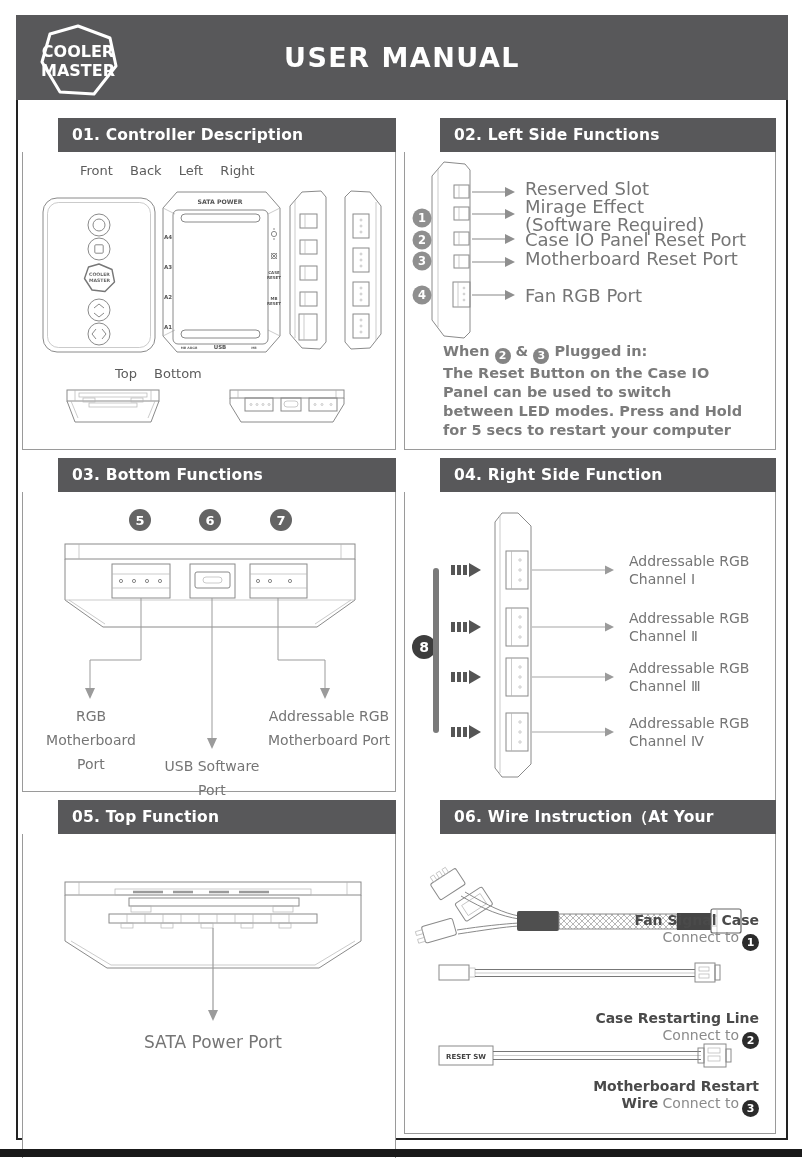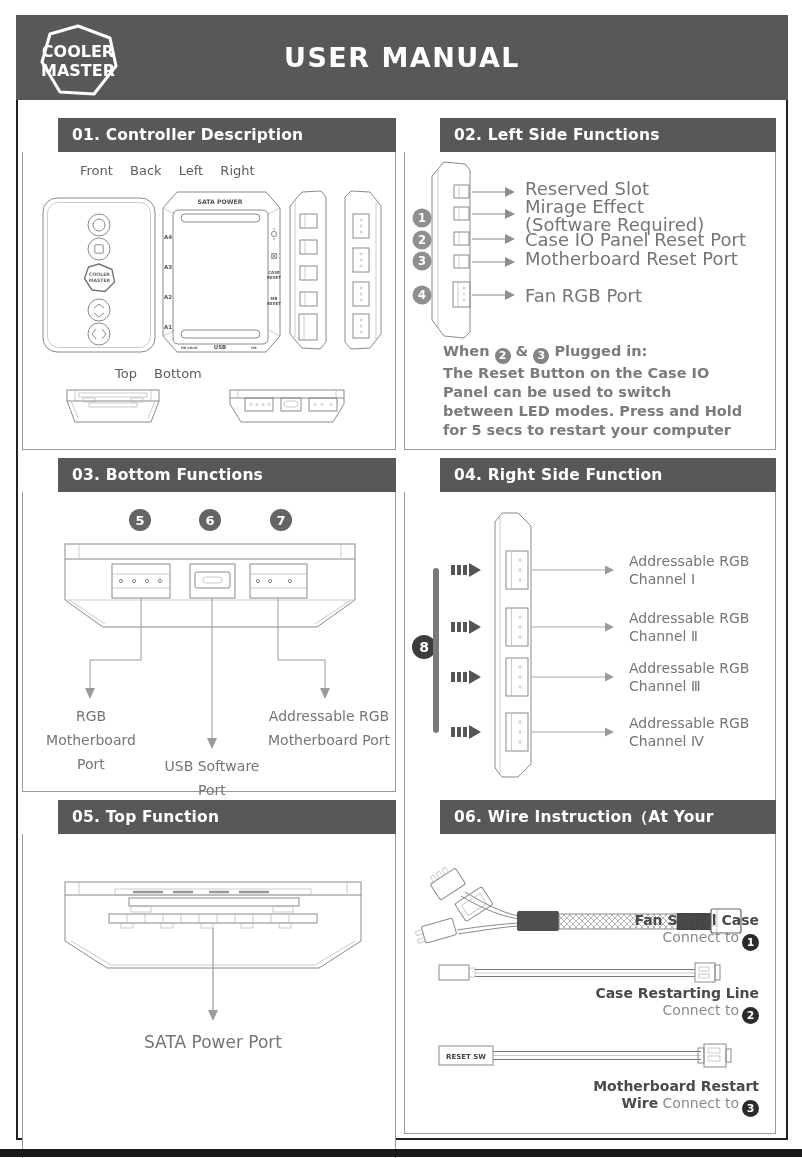--- a/index.html
+++ b/index.html
@@ -456,21 +456,21 @@
           <rect class="ln" x="299" y="210" width="22" height="23"></rect>
           <rect class="lnt" x="303" y="214" width="12" height="5"></rect>
             <rect class="lnt" x="303" y="222" width="12" height="5"></rect>
           <rect class="ln" x="321" y="215" width="5" height="13"></rect>
         </g>
       </svg>
       <div class="wire-label" style="top:78px;">
         <div class="wire-name">Fan Signal Case</div>
         <div><span class="wire-connect">Connect to</span><span class="bbadge">1</span></div>
       </div>
-      <div class="wire-label" style="top:151px;">
+      <div class="wire-label" style="top:176px;">
         <div class="wire-name">Case Restarting Line</div>
         <div><span class="wire-connect">Connect to</span><span class="bbadge">2</span></div>
       </div>
       <div class="wire-label" style="top:244px;">
         <div class="wire-name">Motherboard  Restart</div>
         <div><span class="wire-name">Wire</span><span class="wire-connect"> </span><span class="wire-connect">Connect to</span><span class="bbadge">3</span></div>
       </div>
     </div>
   </div>
 

